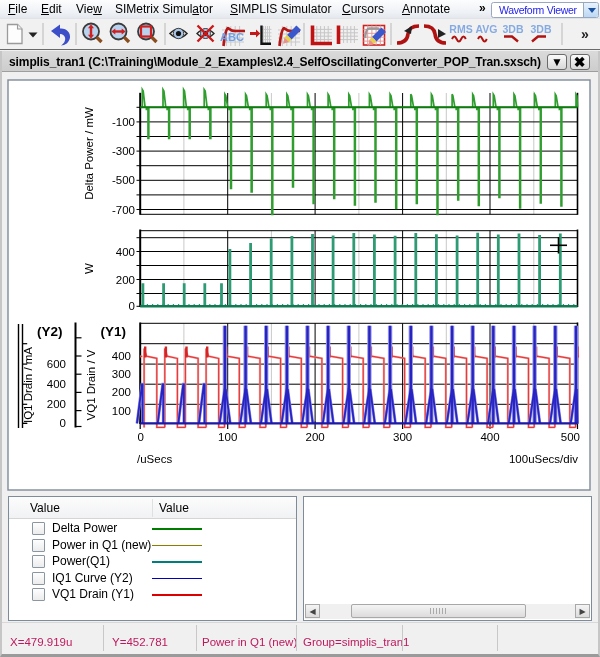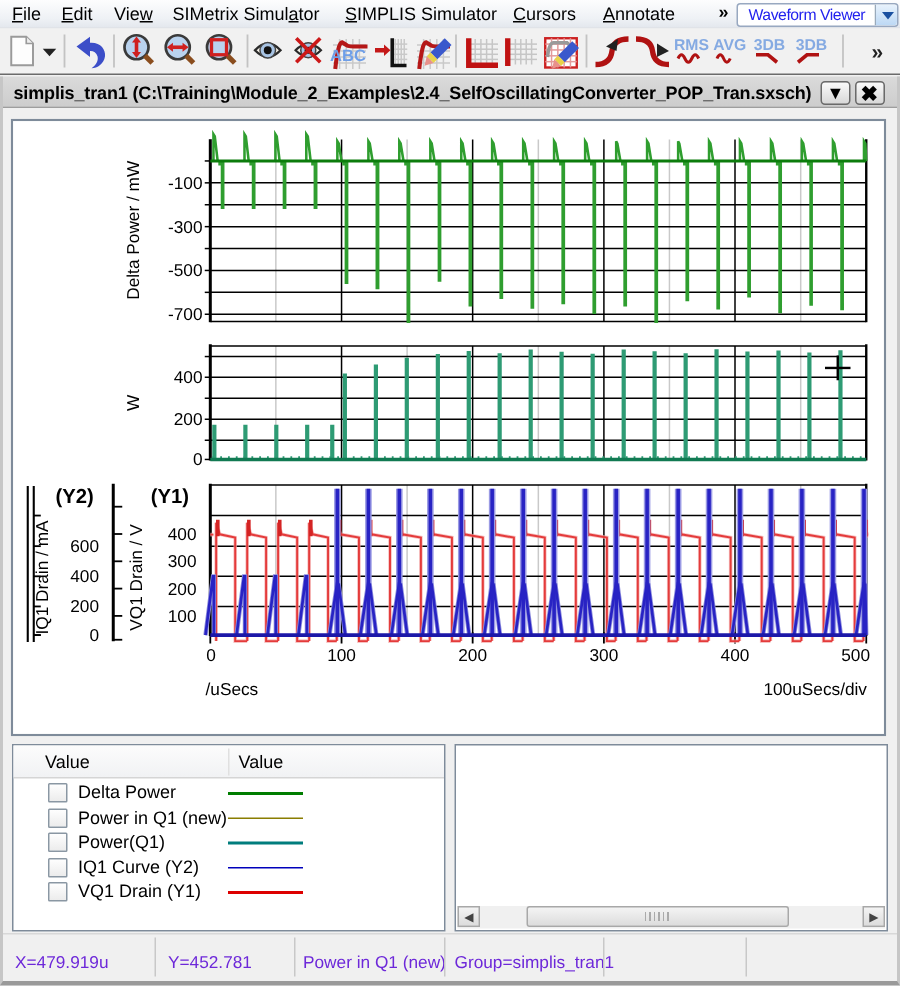--- a/index.html
+++ b/index.html
@@ -7,21 +7,21 @@
 #tabbar{position:absolute;left:0;top:51px;width:600px;height:21px;background:linear-gradient(#dadada,#cdcdcd);border-bottom:1px solid #9e9e9e}
 #tabbar .t{position:absolute;left:9px;top:3.5px;font-size:12px;font-weight:bold;color:#000;letter-spacing:-0.1px}
 .tbtn{position:absolute;top:2.5px;width:20px;height:16px;background:linear-gradient(#fafafa,#d8d8d8);border:1px solid #6a6a6a;border-radius:3px;text-align:center;font-size:10px;font-weight:bold;line-height:15px;color:#000}
 #combo{position:absolute;left:491px;top:1.5px;width:108px;height:16px;background:#fff;border:1px solid #98a8c0;border-radius:2.5px;font-size:10.5px;letter-spacing:-0.3px;color:#2222ee}
 #combo .a{position:absolute;right:0;top:0;width:15px;height:14px;background:linear-gradient(#e8f2fc,#bcd8f4);border-left:1px solid #9ab;border-radius:0 2.5px 2.5px 0}
 #combo .a:after{content:"";position:absolute;left:3.5px;top:5px;border:4px solid transparent;border-top:5px solid #1a50a0}
 .panel{position:absolute;background:#fff;border:1px solid #7e8b9a}
 .ph{position:absolute;left:0;top:0;right:0;height:22px;background:linear-gradient(#fcfcfc,#f1f2f4);border-bottom:1px solid #d5d5d5;font-size:12px;color:#000}
 .cb{position:absolute;width:13px;height:13px;background:linear-gradient(#fefefe,#ececec);border:1px solid #8a97a3;border-radius:1px}
 .sep{position:absolute;top:625px;width:1px;height:26px;background:#c8c8c8}
-#status{position:absolute;left:0;top:622px;width:600px;height:35px;background:#f0f0f0;border-top:1px solid #d8d8d8;font-size:12px;color:#6d28d9}
+#status{position:absolute;left:0;top:622px;width:600px;height:35px;background:#f0f0f0;border-top:1px solid #d8d8d8;font-size:12px;color:#be185d}
 .st{position:absolute;top:13px;font-size:11.5px}
 #frame{position:absolute;left:0;top:51px;width:600px;height:606px;border-left:2px solid #c6c6c6;border-right:2px solid #c6c6c6;border-bottom:3px solid #9a9a9a;pointer-events:none}
 .sb{position:absolute;background:linear-gradient(#f4f4f4,#dcdcdc);border:1px solid #a8a8a8}
 </style></head><body>
 <div id="menubar">
     <span style="position:absolute;left:8px;top:2px"><u>F</u>ile</span>
     <span style="position:absolute;left:41px;top:2px"><u>E</u>dit</span>
     <span style="position:absolute;left:76px;top:2px">Vie<u>w</u></span>
     <span style="position:absolute;left:115px;top:2px">SIMetrix Simul<u>a</u>tor</span>
     <span style="position:absolute;left:230px;top:2px"><u>S</u>IMPLIS Simulator</span>

